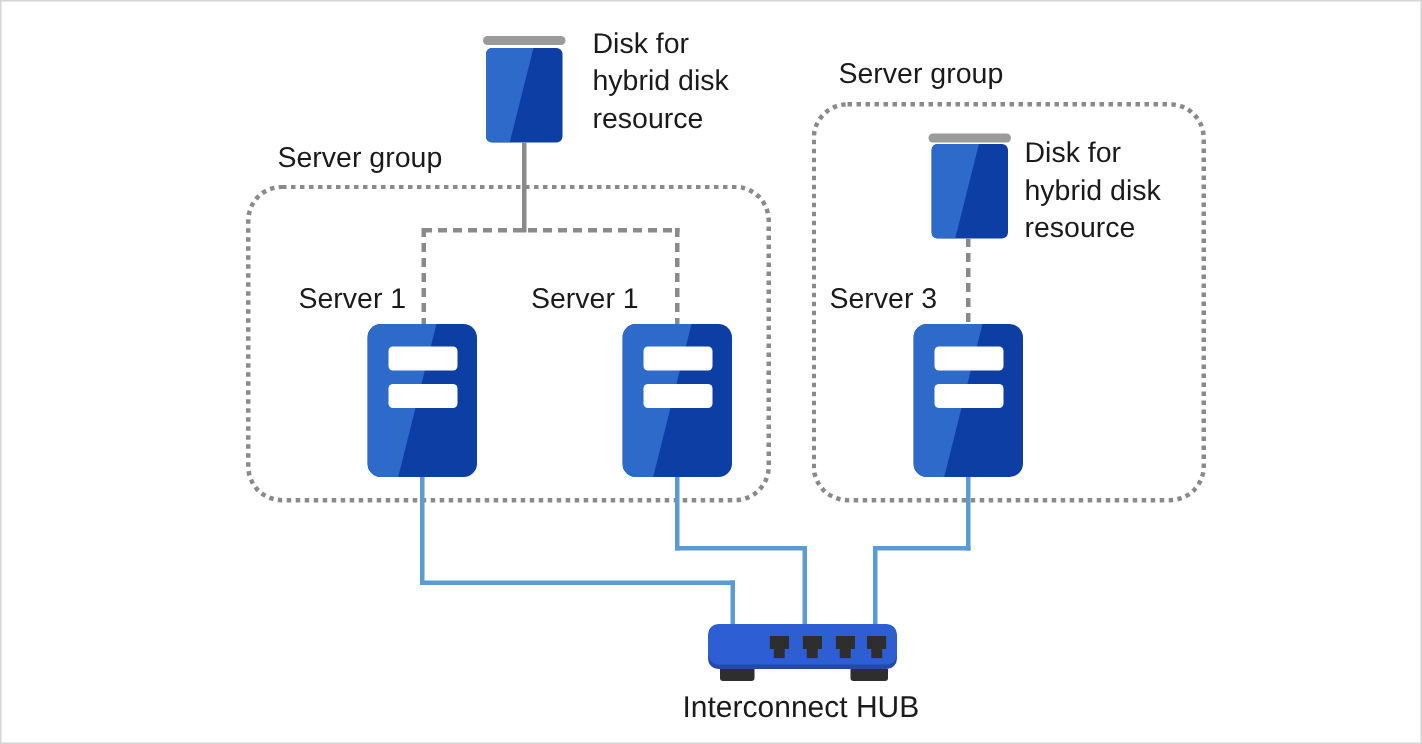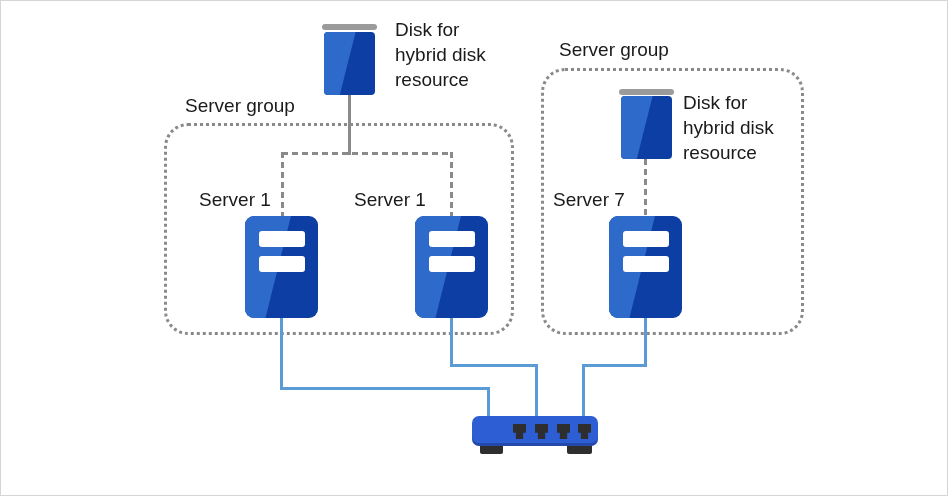--- a/index.html
+++ b/index.html
@@ -76,21 +76,21 @@
   <div class="abs disk-body" style="left:620px; top:95px;"></div>
   <div class="abs label" style="left:682px; top:89px;">
     <div>Disk for</div>
     <div>hybrid disk</div>
     <div>resource</div>
   </div>
   <div class="abs dash-v" style="left:643px; top:158px; height:57px;"></div>
 
   <div class="abs label" style="left:198px; top:186px;">Server 1</div>
   <div class="abs label" style="left:353px; top:186px;">Server 1</div>
-  <div class="abs label" style="left:552px; top:186px;">Server 7</div>
+  <div class="abs label" style="left:552px; top:186px;">Server 3</div>
 
   <div class="abs server" style="left:244px; top:215px;">
     <div class="sbar" style="top:15px;"></div>
     <div class="sbar" style="top:40px;"></div>
   </div>
   <div class="abs server" style="left:414px; top:215px;">
     <div class="sbar" style="top:15px;"></div>
     <div class="sbar" style="top:40px;"></div>
   </div>
   <div class="abs server" style="left:608px; top:215px;">
@@ -111,14 +111,15 @@
   <div class="abs blue-v" style="left:581px; top:363px; height:53px;"></div>
 
   <div class="abs hub" style="left:471px; top:415px;">
     <div class="port" style="left:41px;"></div>
     <div class="port" style="left:63px;"></div>
     <div class="port" style="left:85px;"></div>
     <div class="port" style="left:106px;"></div>
   </div>
   <div class="abs foot" style="left:479px; top:445px; width:23px;"></div>
   <div class="abs foot" style="left:566px; top:445px; width:25px;"></div>
+  <div class="abs label" style="left:454px; top:459px; font-size:20px;">Interconnect HUB</div>
 
 </div>
 
 </body></html>

